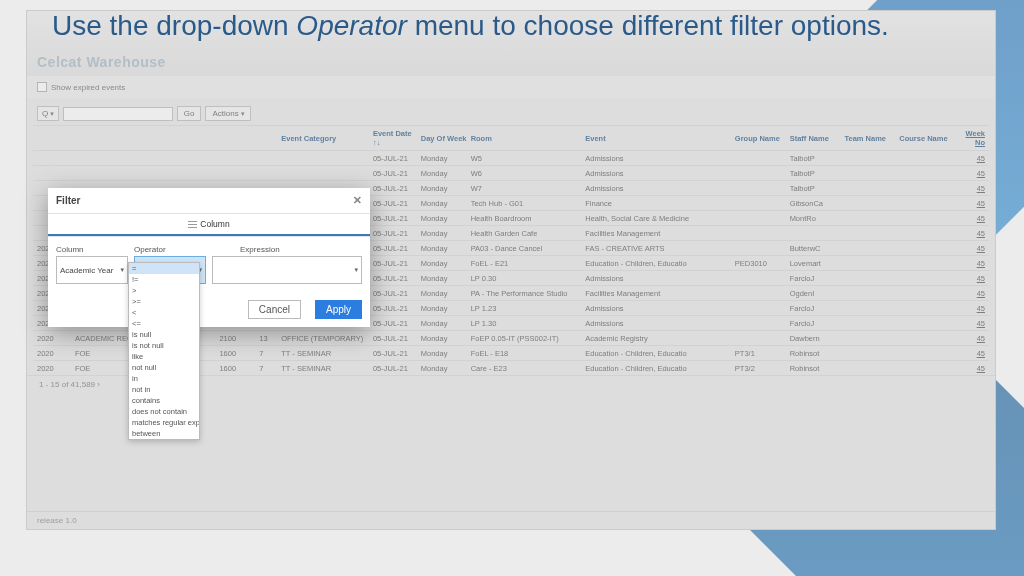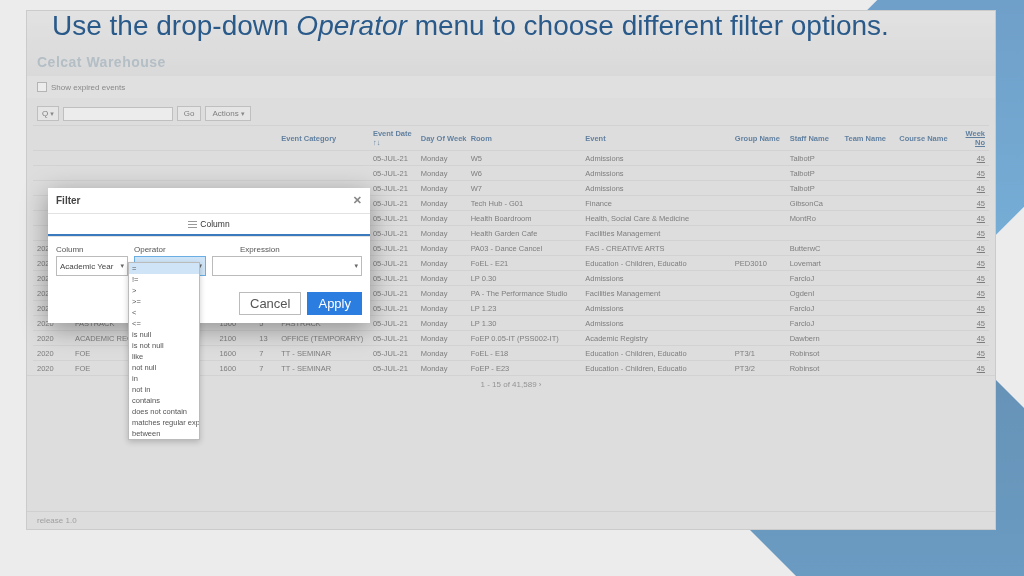--- a/index.html
+++ b/index.html
@@ -31,44 +31,44 @@
 .c-evcat { width: 92px; }
 .c-date { width: 48px; }
 .c-dow { width: 50px; }
 .c-room { width: 115px; }
 .c-dept { width: 150px; }
 .c-grp { width: 55px; }
 .c-staff { width: 55px; }
 .c-team { width: 55px; }
 .c-course { width: 55px; }
 .c-wkno { width: 35px; text-align: right; padding-right: 4px; text-decoration: underline; }
-.pager { text-align: center; padding: 4px 12px; font-size: 8px; color: #777; border-top: 1px solid #d8d8d8; }
+.pager { text-align: left; padding: 4px 12px; font-size: 8px; color: #777; border-top: 1px solid #d8d8d8; }
 .footer { position: absolute; bottom: 0; left: 0; right: 0; padding: 4px 10px; font-size: 8px; color: #888; background: #e8e8e8; border-top: 1px solid #d5d5d5; }
 
 .filter-dialog { position: absolute; top: 188px; left: 48px; width: 322px; background: #fff; box-shadow: 0 6px 24px rgba(0,0,0,0.35); z-index: 60; font-size: 9px; color: #444; }
 .fd-head { display: flex; justify-content: space-between; align-items: center; padding: 6px 8px; font-size: 10px; font-weight: 600; }
 .fd-close { cursor: pointer; color: #888; font-size: 11px; }
 .fd-tabs { display: flex; border-top: 1px solid #e2e2e2; border-bottom: 1px solid #e2e2e2; }
 .fd-tab { flex: 1; text-align: center; padding: 5px 0; font-size: 8.5px; color: #666; display: flex; align-items: center; justify-content: center; gap: 3px; }
 .fd-tab.active { border-bottom: 2px solid #3a7abd; color: #333; }
 .fd-icon { width: 9px; height: 7px; display: inline-block; background: repeating-linear-gradient(#999 0 1px, transparent 1px 3px); }
 .fd-body { padding: 8px; }
 .fd-labels { display: flex; gap: 6px; font-size: 8px; color: #555; margin-bottom: 2px; }
 .fd-labels > div:nth-child(1) { width: 72px; }
 .fd-labels > div:nth-child(2) { width: 72px; }
 .fd-labels > div:nth-child(3) { flex: 1; padding-left: 28px; }
 .fd-inputs { display: flex; gap: 6px; align-items: center; }
-.fd-sel { height: 20px; border: 1px solid #bbb; background: #fff; font-size: 8px; padding: 0 3px; display: flex; align-items: center; justify-content: space-between; }
+.fd-sel { height: 28px; border: 1px solid #bbb; background: #fff; font-size: 8px; padding: 0 3px; display: flex; align-items: center; justify-content: space-between; }
 .fd-sel.col { width: 72px; }
 .fd-sel.op { width: 72px; background: #cfe5f7; border-color: #6aaee4; }
 .fd-sel.expr { flex: 1; }
 .caret { font-size: 7px; color: #666; }
 .fd-buttons { display: flex; justify-content: flex-end; gap: 6px; padding: 8px; }
-.fd-btn { padding: 3px 10px; font-size: 13px; border: 1px solid #bbb; background: #fff; color: #555; }
-.fd-btn.primary { background: #2b7de0; color: #fff; border-color: #2b7de0; }
+.fd-btn { padding: 3px 10px; font-size: 10px; border: 1px solid #bbb; background: #fff; color: #555; }
+.fd-btn.primary { background: #2b7de0; color: #fff; border-color: #2b7de0; margin-left: 8px; }
 
 .op-dropdown { position: absolute; top: 262px; left: 128px; width: 72px; background: #fff; border: 1px solid #bbb; z-index: 70; box-shadow: 0 2px 6px rgba(0,0,0,0.2); font-size: 7.5px; color: #555; }
 .op-dropdown div { padding: 1px 3px; line-height: 1.2; white-space: nowrap; overflow: hidden; }
 .op-dropdown div.sel { background: #cfe5f7; }
 </style>
 </head>
 <body>
 
 <div class="bg-shapes"></div>
 
@@ -343,21 +343,21 @@
         </div>
         <div class="table-row">
           <div class="c-year">2020</div>
           <div class="c-cat">FOE</div>
           <div class="c-st">900</div>
           <div class="c-et">1600</div>
           <div class="c-wks">7</div>
           <div class="c-evcat">TT - SEMINAR</div>
           <div class="c-date">05-JUL-21</div>
           <div class="c-dow">Monday</div>
-          <div class="c-room">FoEP - E23</div>
+          <div class="c-room">Care - E23</div>
           <div class="c-dept">Education - Children, Educatio</div>
           <div class="c-grp">PT3/2</div>
           <div class="c-staff">Robinsot</div>
           <div class="c-team"></div>
           <div class="c-course"></div>
           <div class="c-wkno">45</div>
         </div>
       </div>
   </div>
   <div class="pager"><span>1 - 15 of 41,589</span> ›</div>

